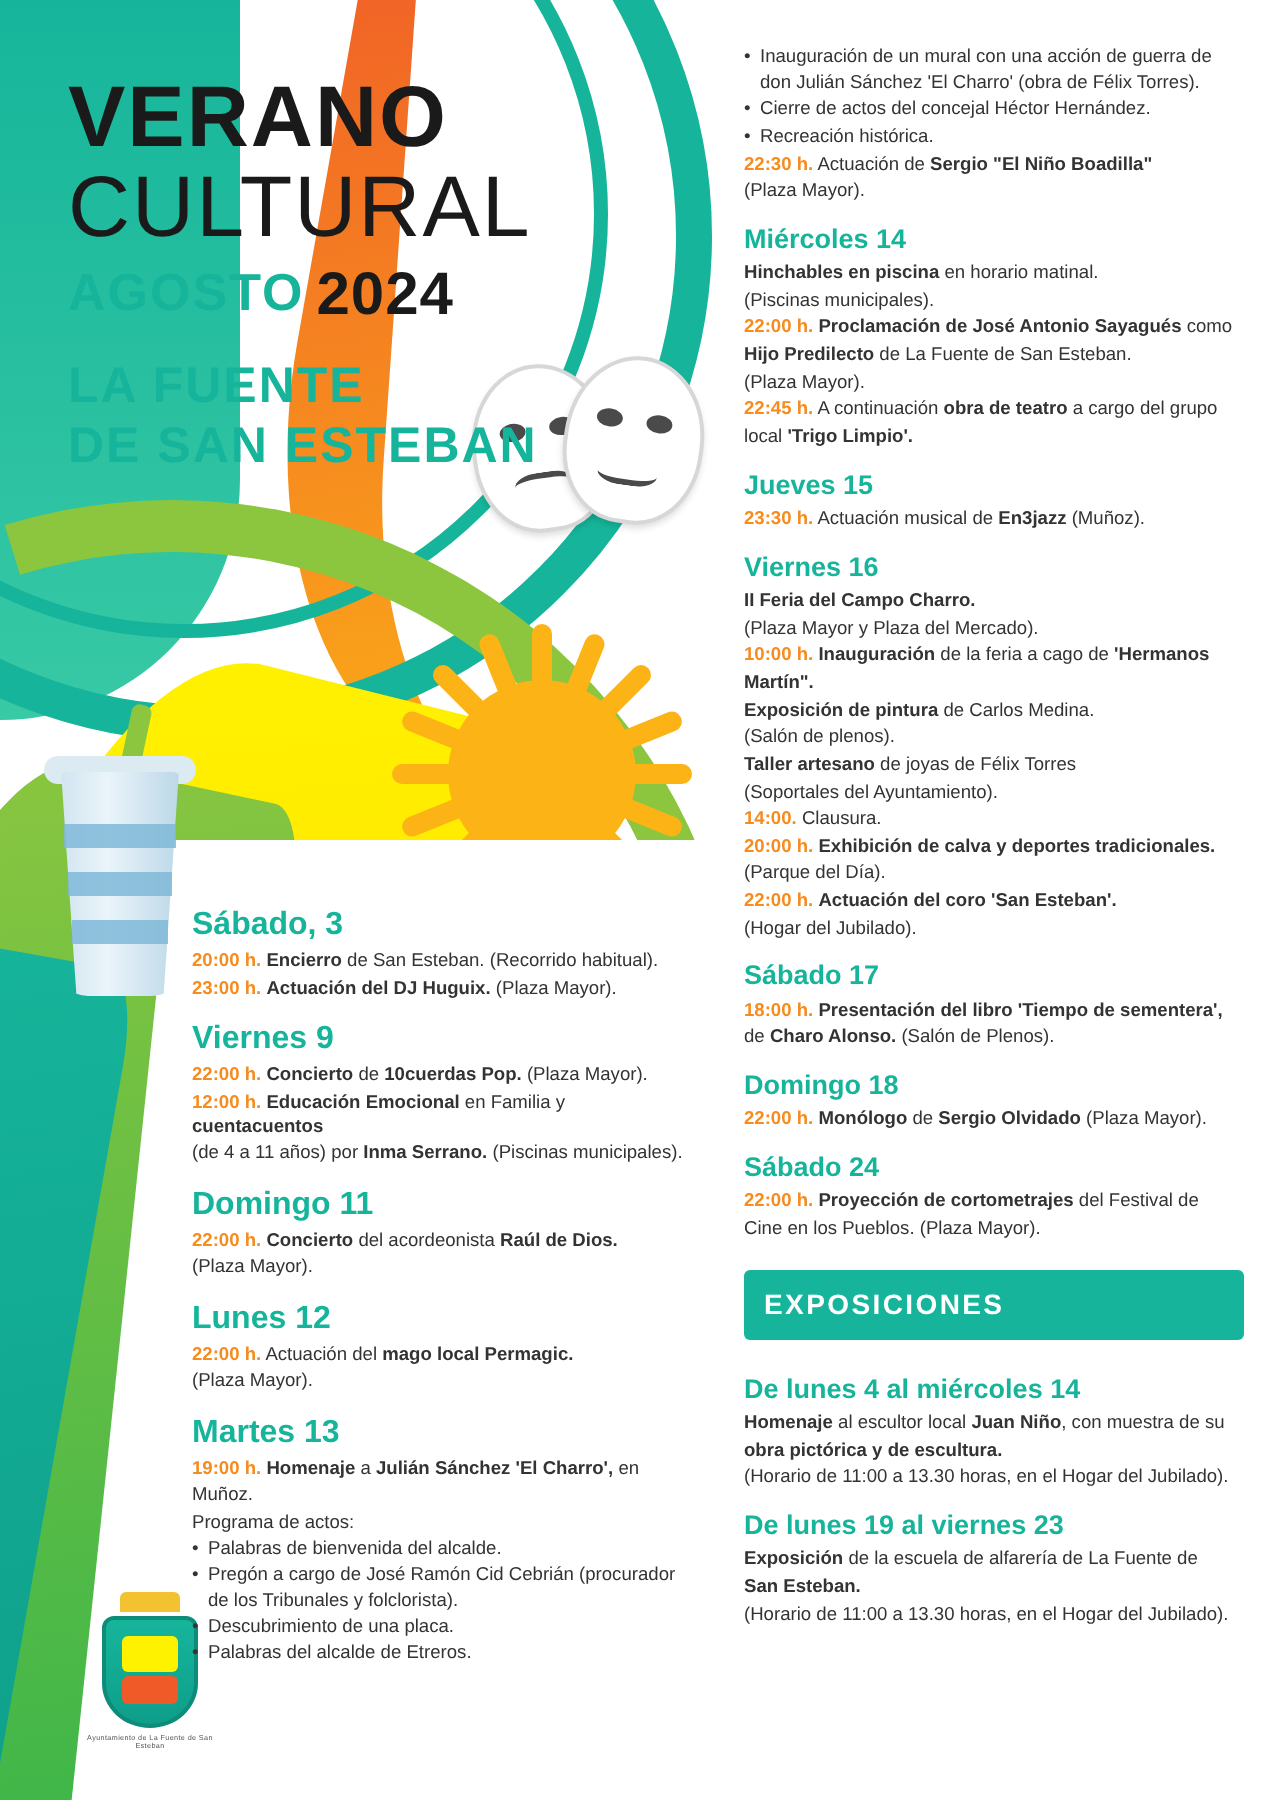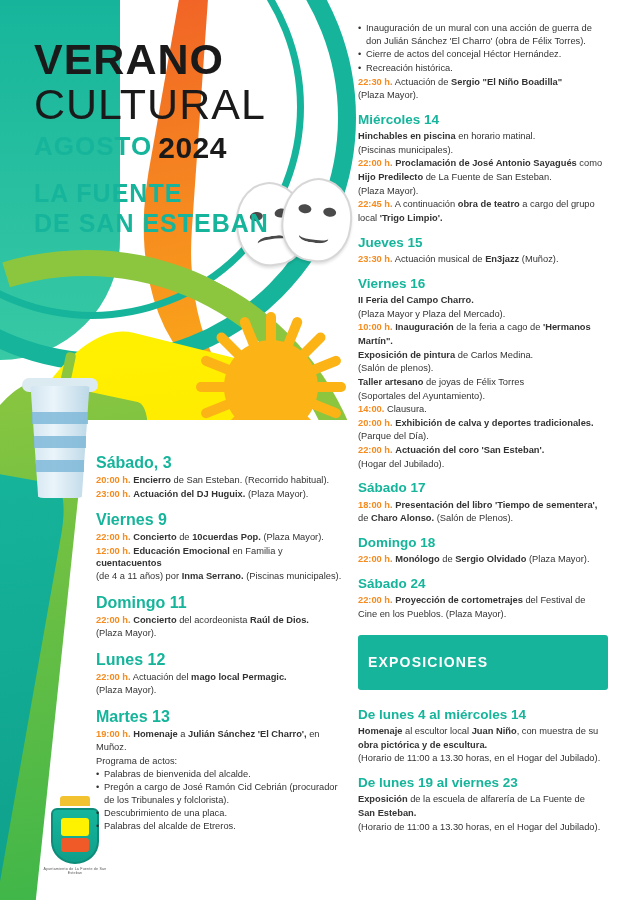--- a/index.html
+++ b/index.html
@@ -101,29 +101,29 @@
 
   
   .left-list{position:absolute;left:96px;top:452px;width:250px;font-size:9.3px;color:#333;line-height:1.33;}
   .day-h{color:#16b59b;font-weight:bold;font-size:16px;margin:9px 0 1px;}
   .day-h.first{margin-top:0;}
   .hr{color:#f68b1f;font-weight:bold;}
   .b{font-weight:bold;}
   .ln{margin:0 0 1px;}
 
   
-  .right{position:absolute;left:358px;top:22px;width:250px;font-size:9.3px;color:#333;line-height:1.36;}
+  .right{position:absolute;left:372px;top:22px;width:250px;font-size:9.3px;color:#333;line-height:1.36;}
   .right .day-h{font-size:13.5px;}
   .bullets{margin:0;padding:0;list-style:none;}
   .bullets li{position:relative;padding-left:8px;margin-bottom:1px;}
   .bullets li:before{content:"•";position:absolute;left:0;top:0;color:#333;}
 
   .expo-bar{
     margin-top:14px;background:#16b59b;color:#fff;font-weight:bold;
-    font-size:14px;letter-spacing:1.2px;padding:18px 10px;border-radius:3px;
+    font-size:14px;letter-spacing:1.2px;padding:8px 10px;border-radius:3px;
   }
   .expo-block{margin-top:9px;}
 
   
   .crest{position:absolute;left:38px;top:796px;width:74px;height:92px;text-align:center;}
   .shield{
     width:44px;height:52px;margin:0 auto;
     background:linear-gradient(180deg,#16b59b,#0e9e8a);
     border-radius:6px 6px 50% 50%/6px 6px 40% 40%;
     border:2px solid #0d8c79;position:relative;

